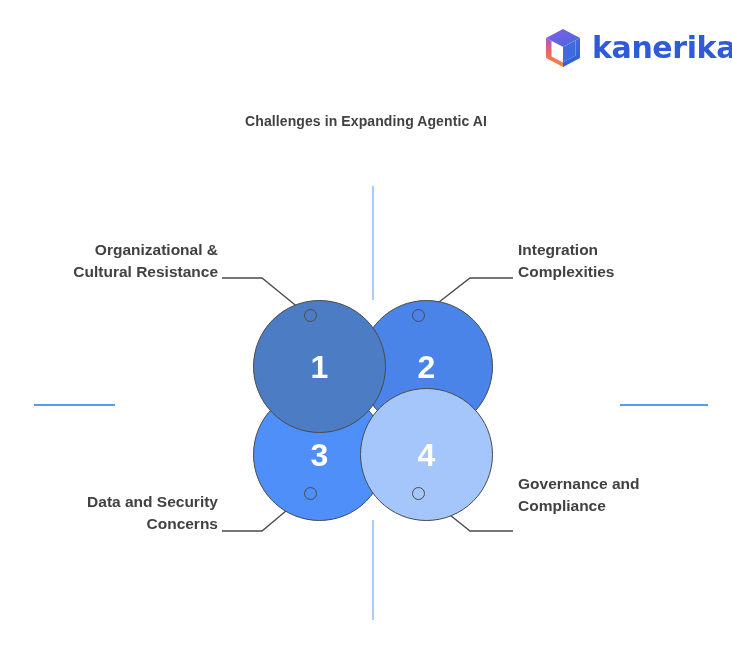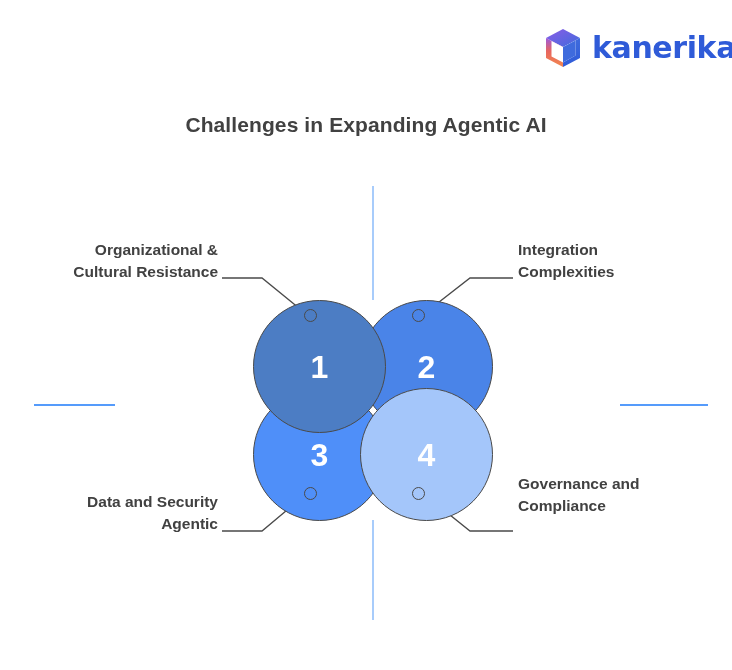--- a/index.html
+++ b/index.html
@@ -45,21 +45,21 @@
     font-family: "DejaVu Sans", sans-serif;
   }
 
   
   .title {
     position: absolute;
     left: 0;
     top: 113px;
     width: 732px;
     text-align: center;
-    font-size: 21px;
+    font-size: 14px;
     font-weight: 700;
     color: #414141;
     letter-spacing: 0.1px;
   }
 
   
   .guide {
     position: absolute;
     background: #a8ccfb;
   }
@@ -203,17 +203,17 @@
   <div class="marker" id="marker-1" style="border-color: rgb(74, 74, 74);"></div>
   <div class="marker" id="marker-2" style="border-color: rgb(74, 74, 74);"></div>
   <div class="marker" id="marker-3" style="border-color: rgb(74, 74, 74);"></div>
   <div class="marker" id="marker-4" style="border-color: rgb(74, 74, 74);"></div>
 
   <div class="label label-right" id="label-2">Integration
 Complexities</div>
   <div class="label label-left" id="label-1">Organizational &amp;
 Cultural Resistance</div>
   <div class="label label-left" id="label-3">Data and Security
-Agentic</div>
+Concerns</div>
   <div class="label label-right" id="label-4">Governance and
 Compliance</div>
 
 </div>
 
 </body></html>

